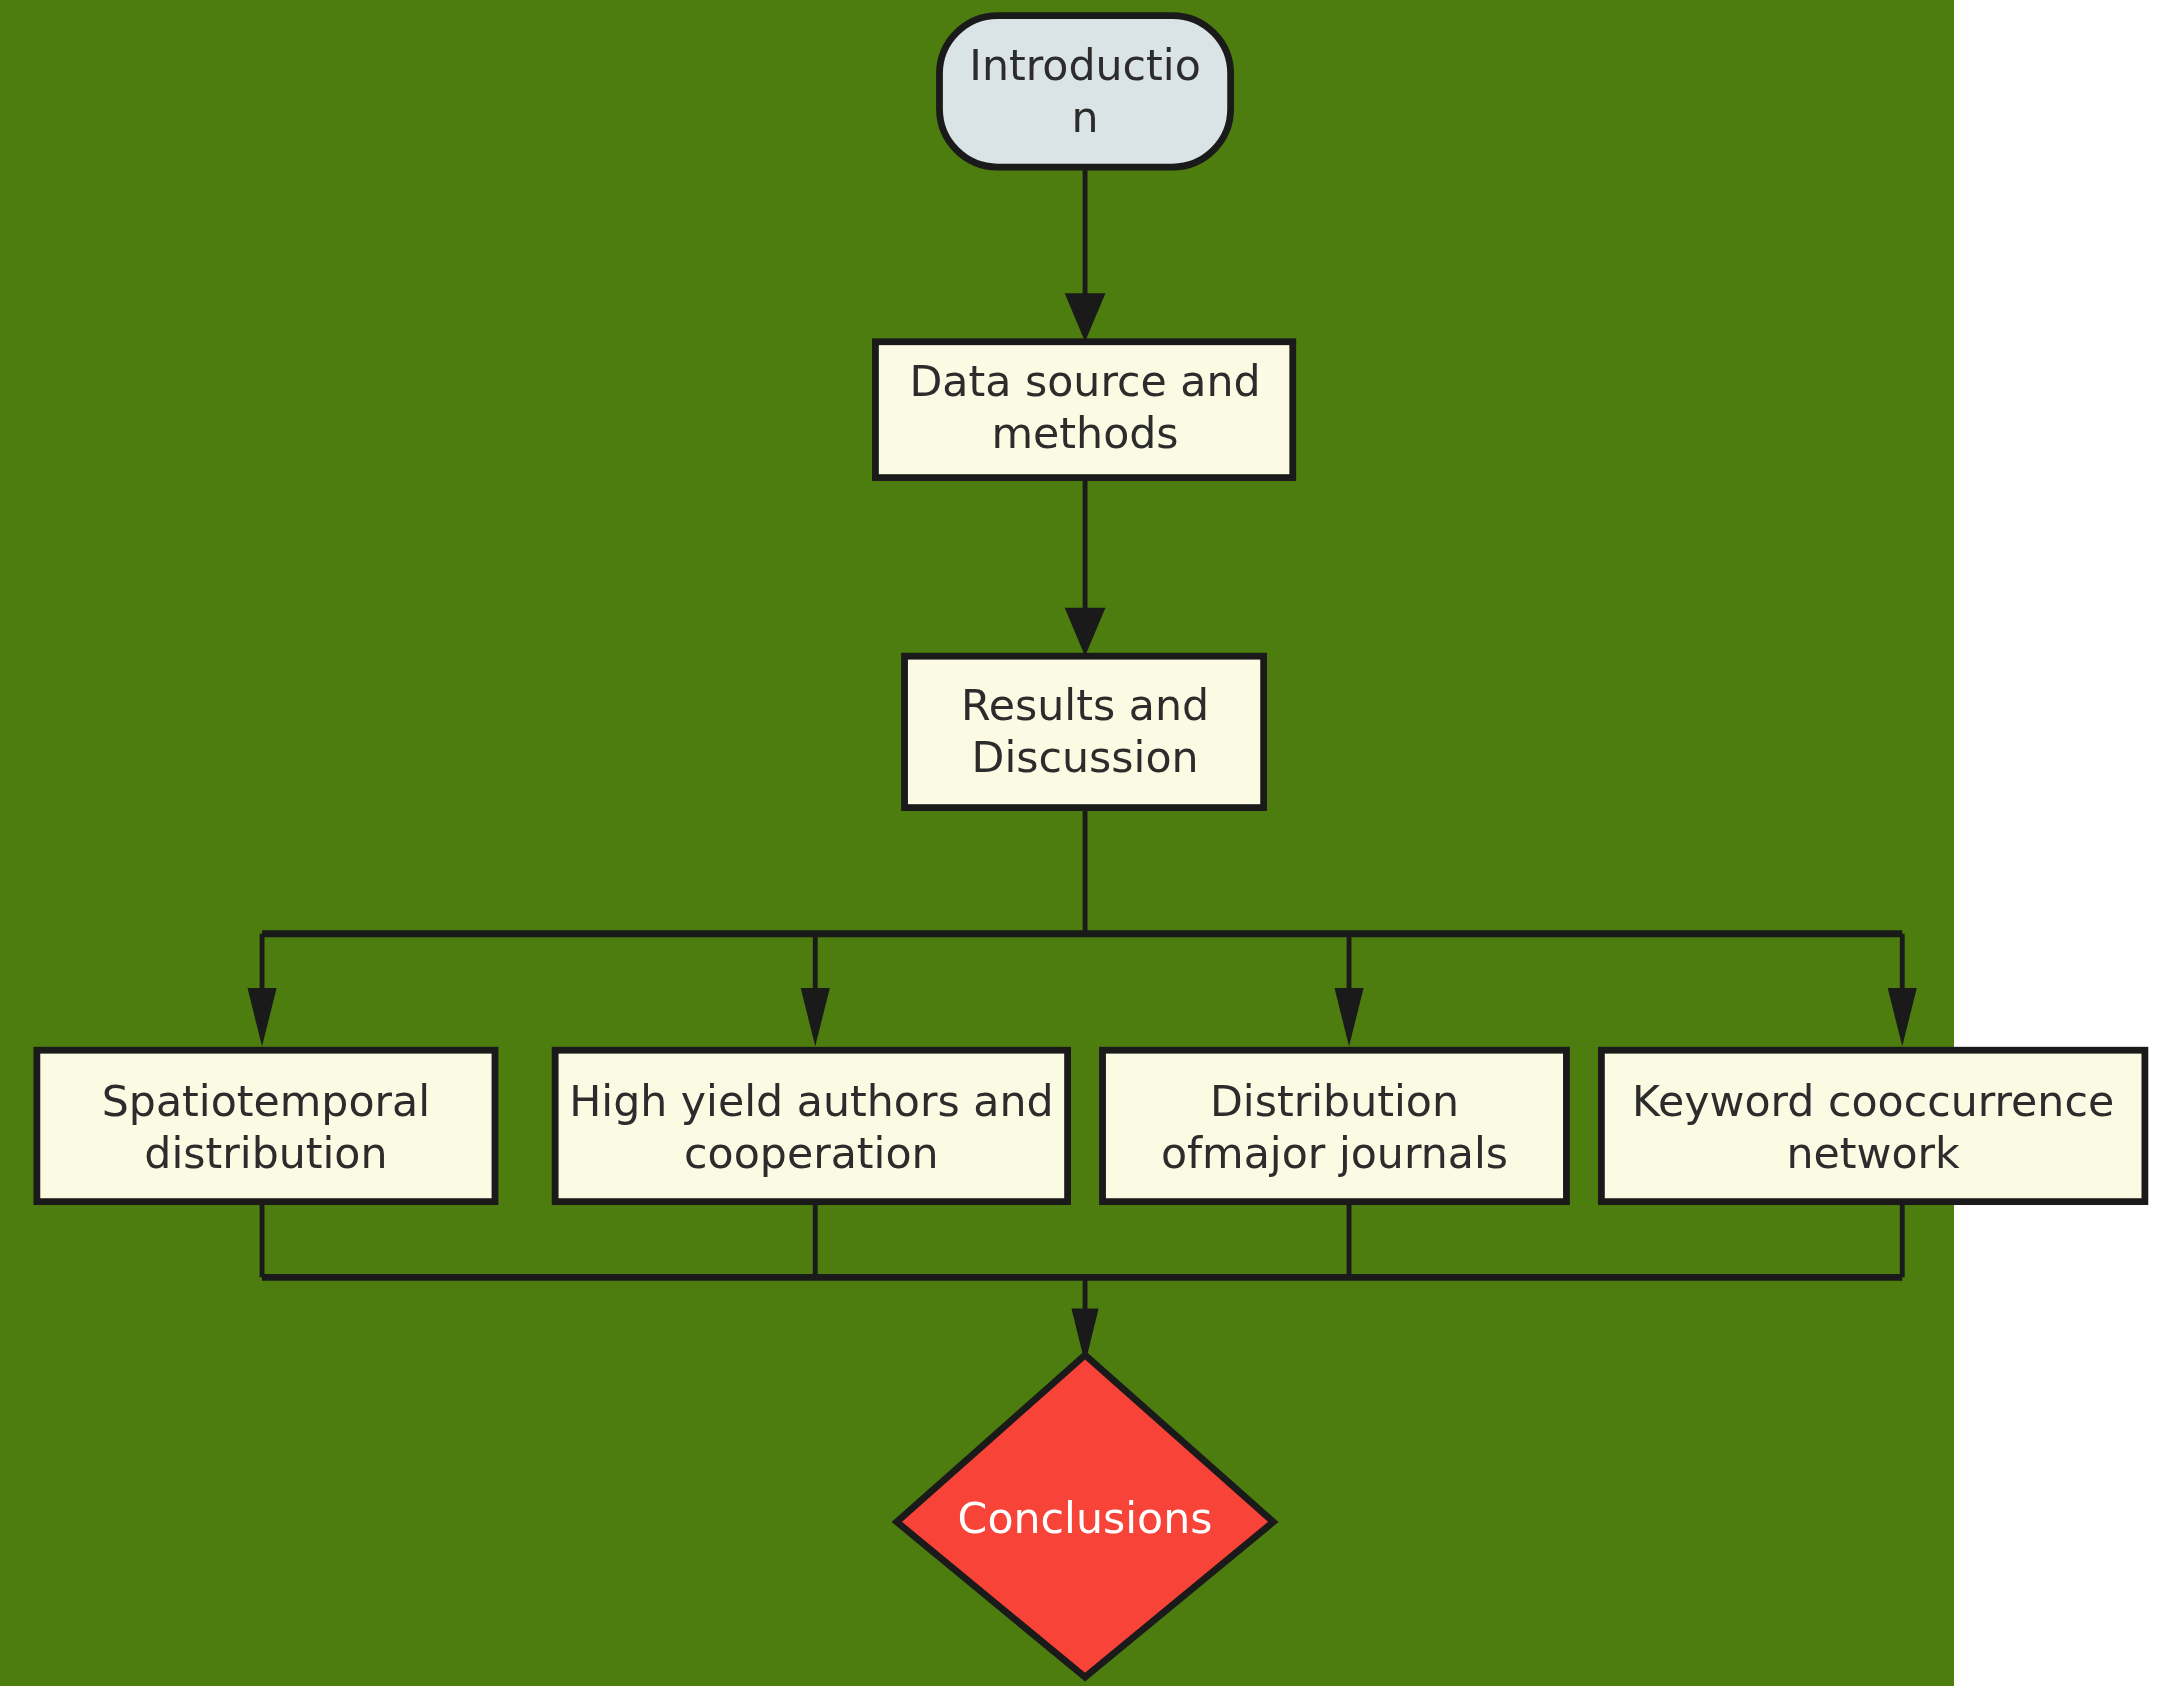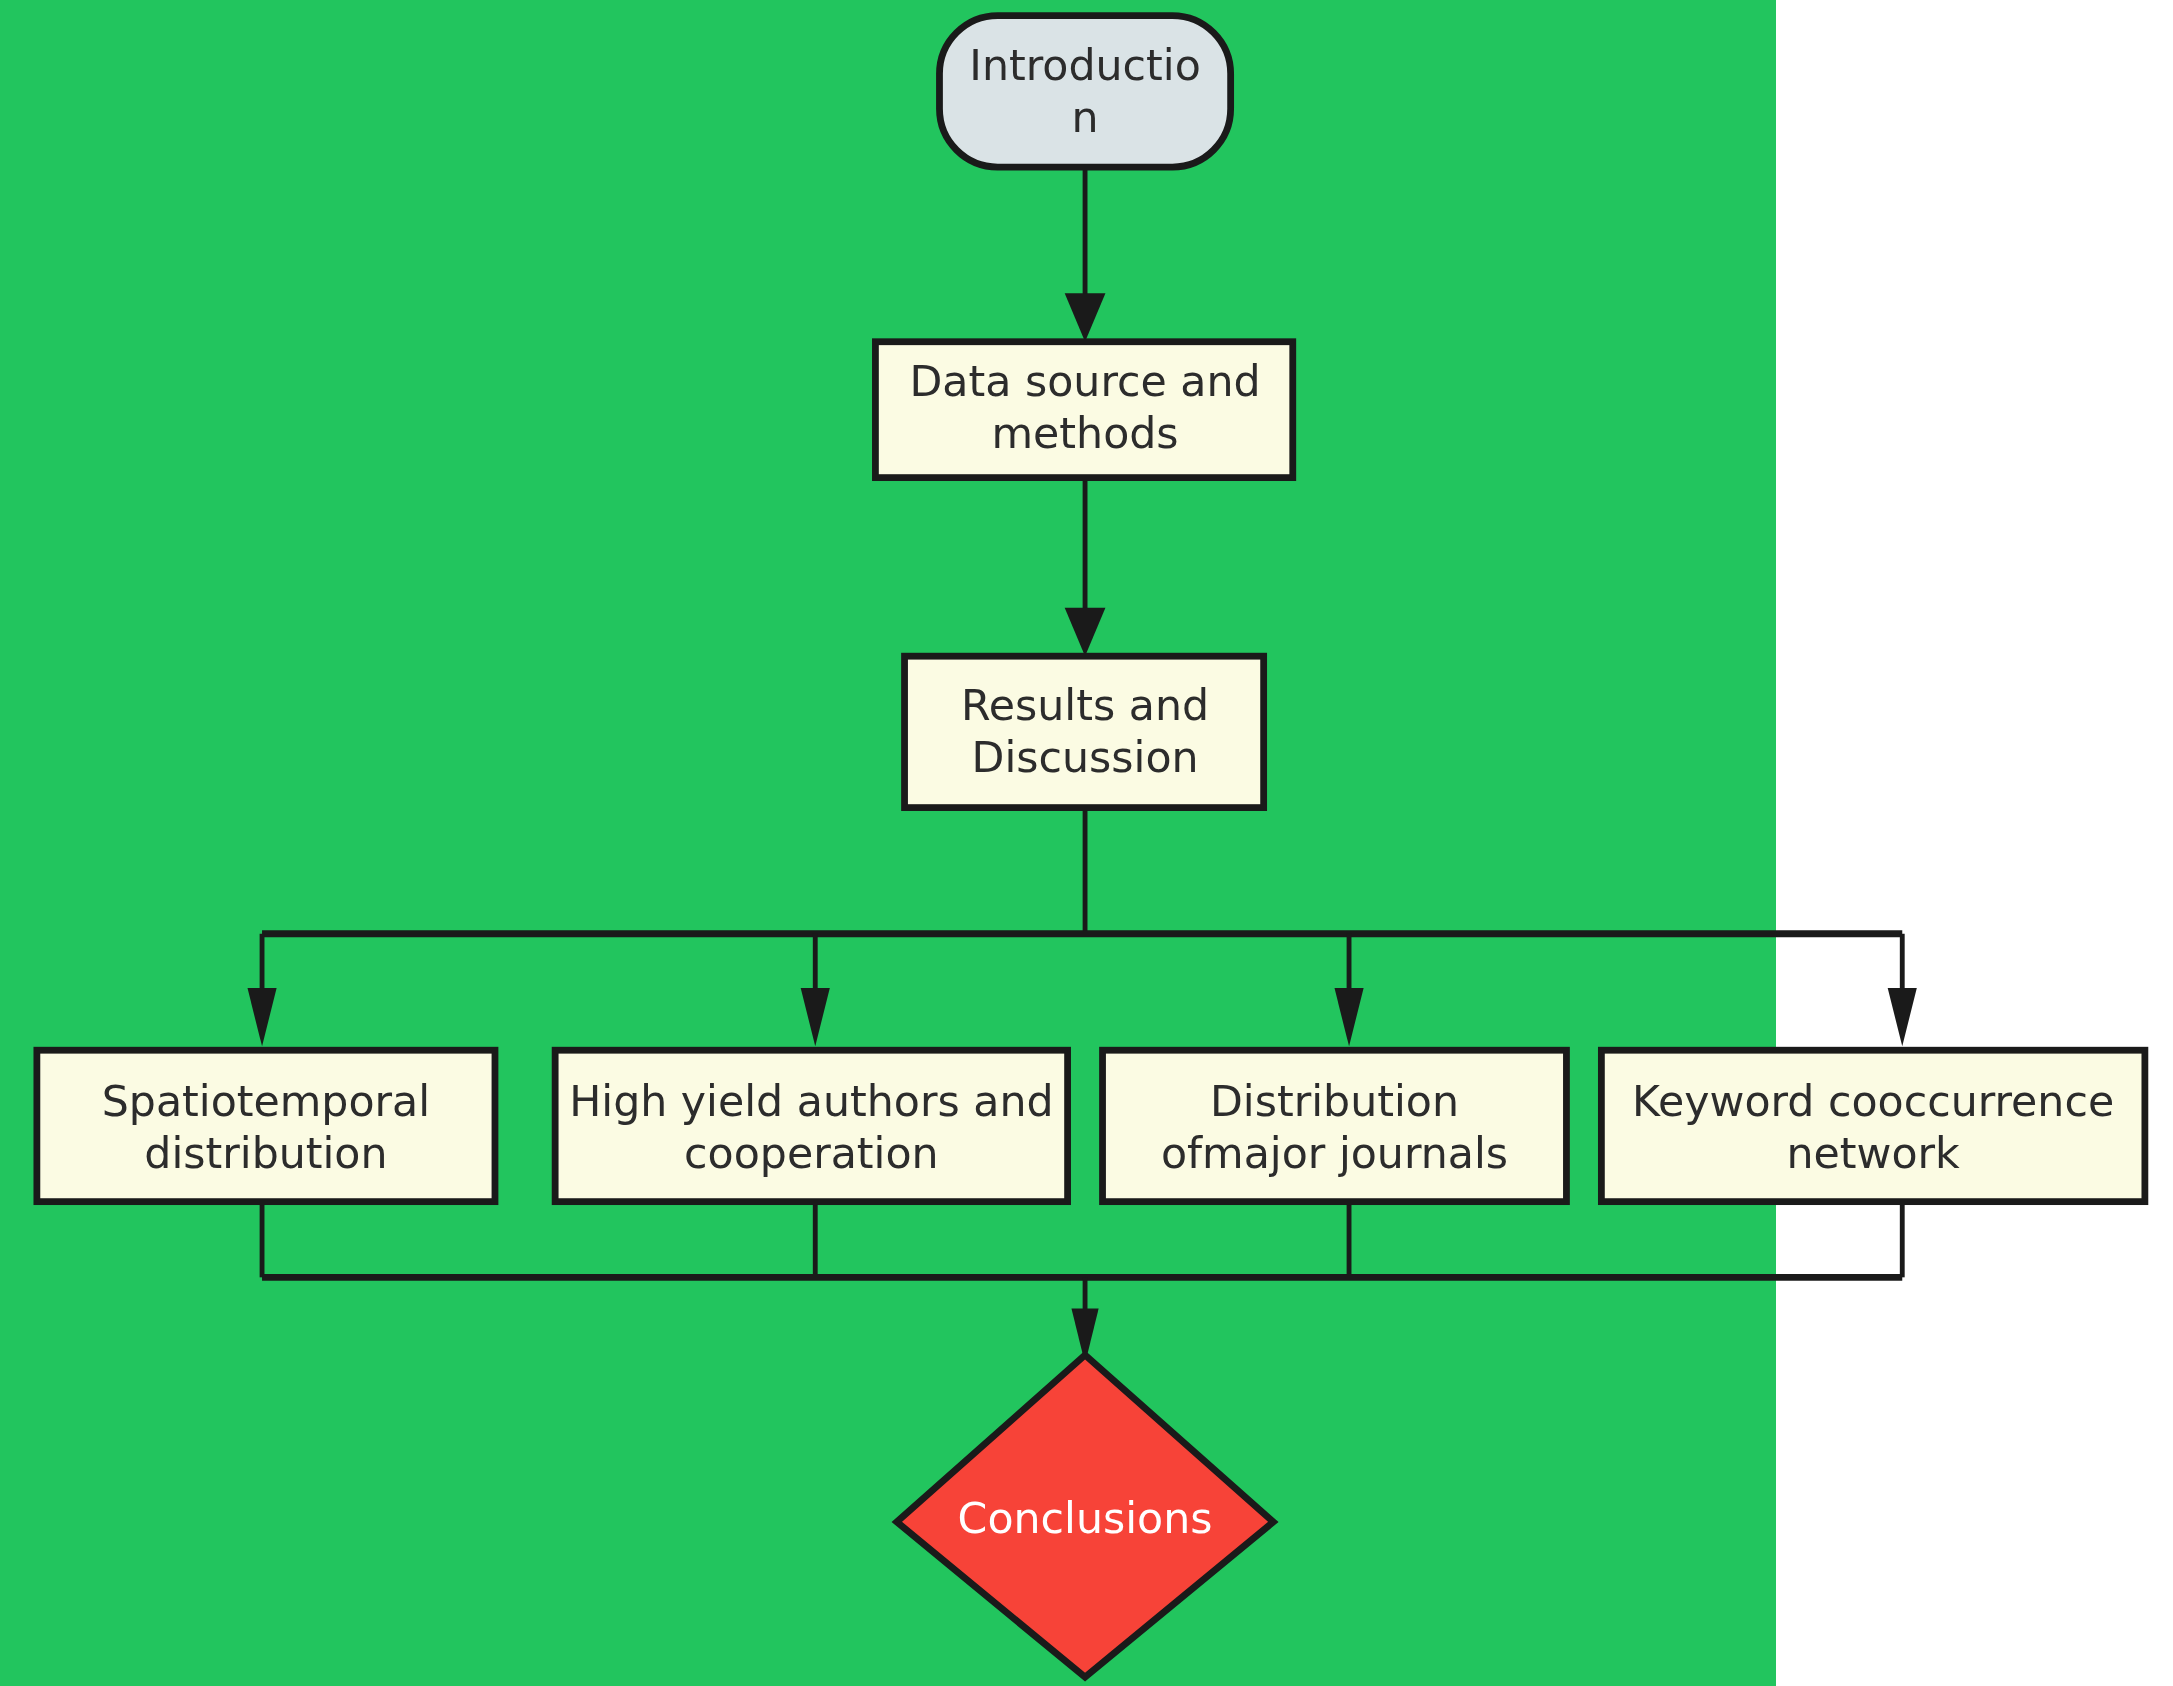--- a/index.html
+++ b/index.html
@@ -8,23 +8,23 @@
     background: #ffffff;
   }
   body {
     width: 2174px;
     height: 1687px;
     font-family: "DejaVu Sans", sans-serif;
     overflow: hidden;
   }
   #flowchart-root {
     position: relative;
-    width: 1776px;
+    width: 1954px;
     height: 1687px;
-    background: #22c55e;
+    background: #4d7c0f;
   }
   svg.flow-svg {
     position: absolute;
     inset: 0;
     width: 2174px;
     height: 1687px;
   }
   .node-label {
     font-family: "DejaVu Sans", sans-serif;
     font-size: 44px;

